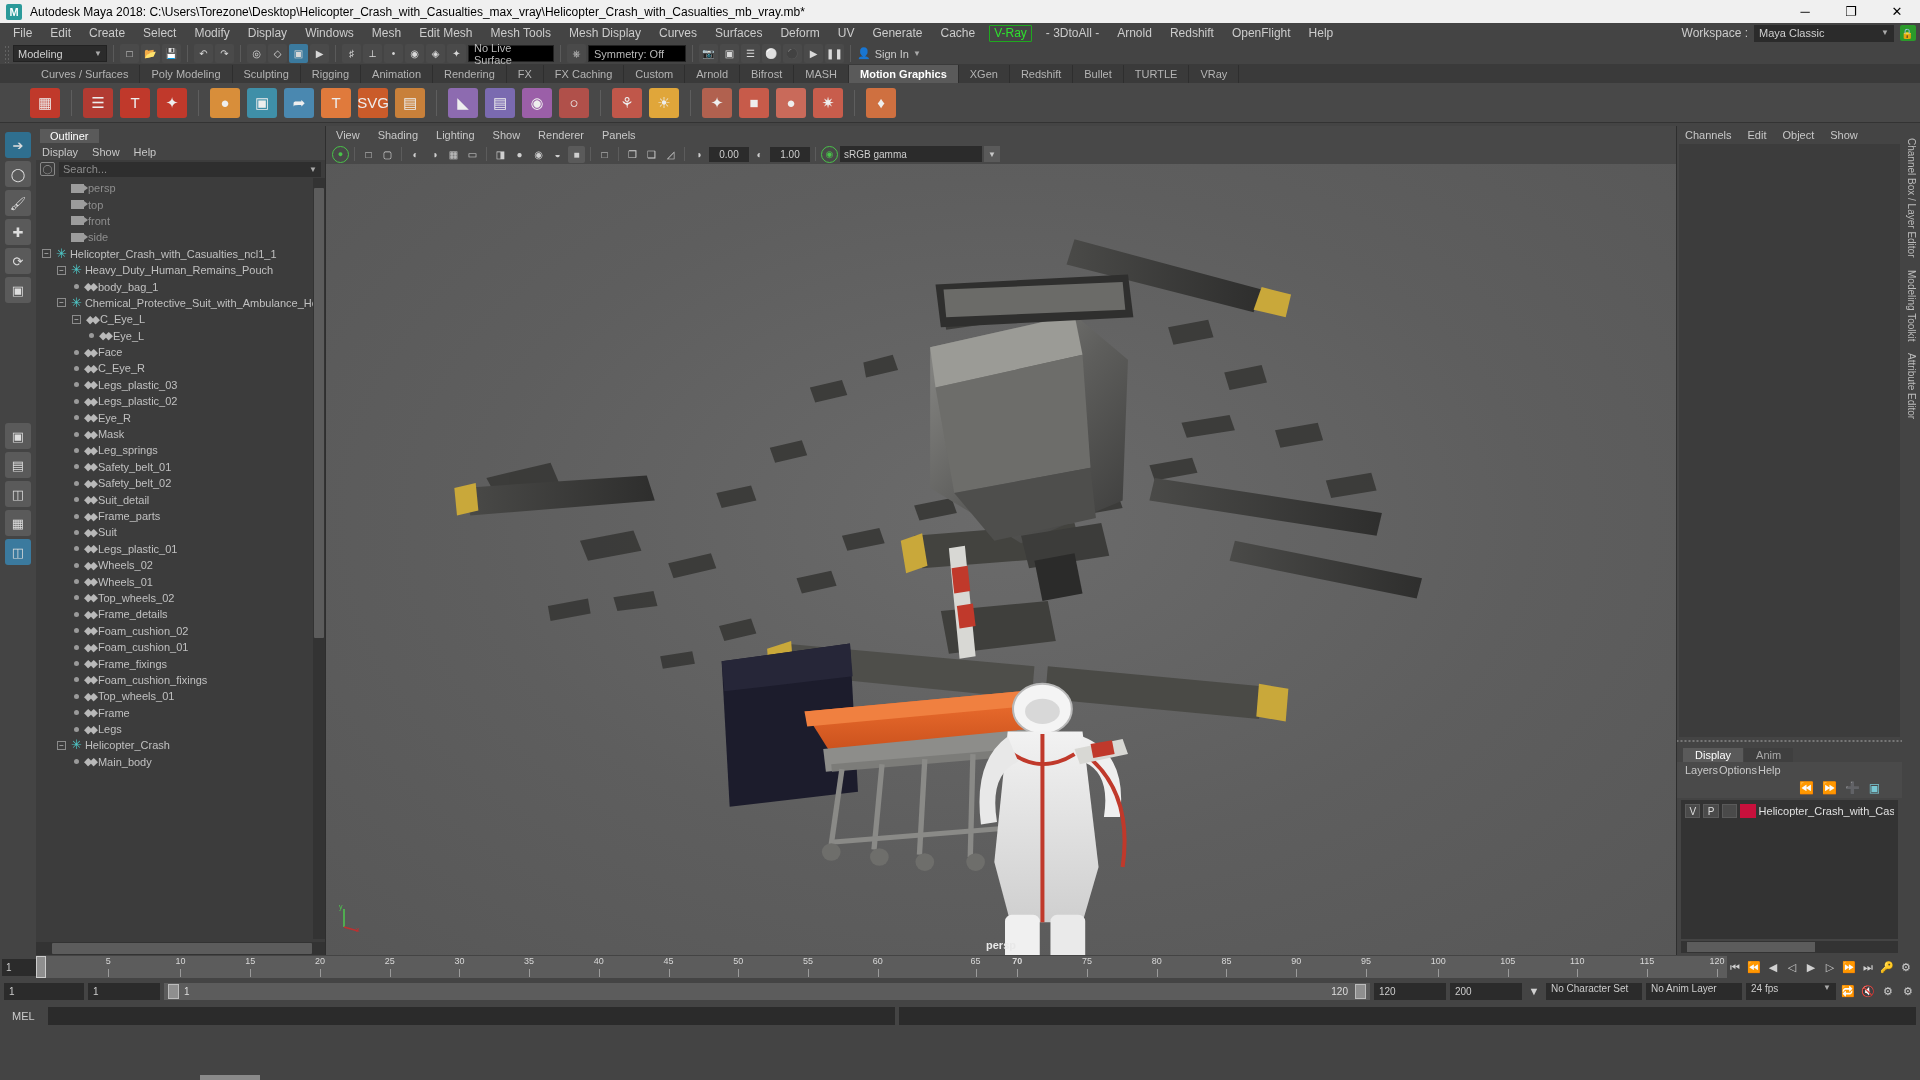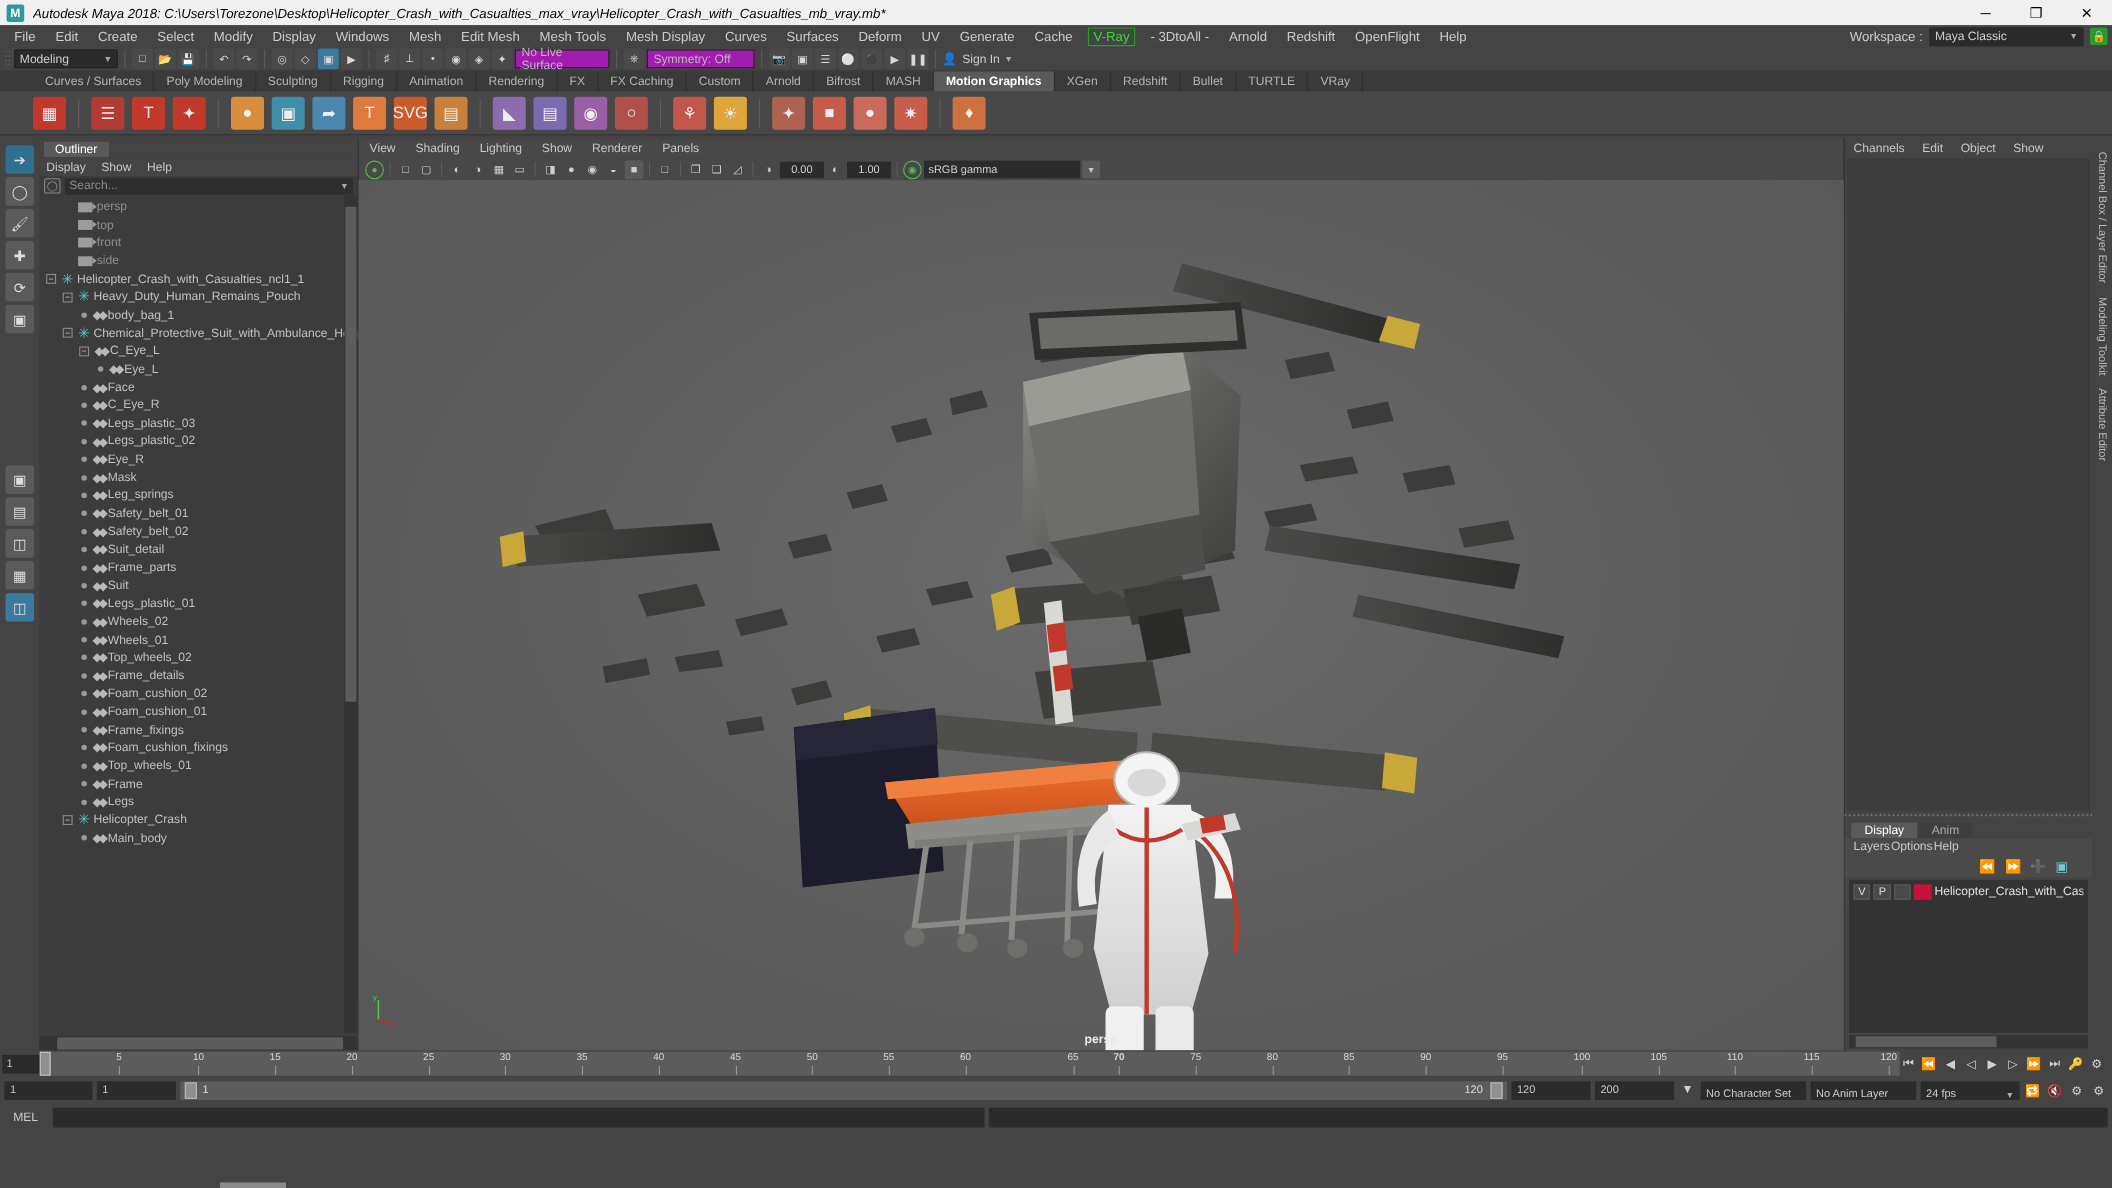--- a/index.html
+++ b/index.html
@@ -18,21 +18,21 @@
   .titlebar {
     height: 23px; background: #f0f0f0; color: #000;
     display: flex; align-items: center; padding: 0 0 0 6px;
     font-size: 12px;
   }
   .maya-logo {
     width: 16px; height: 16px; background: #2b9a9a; color: #fff;
     font-weight: bold; font-size: 11px; text-align: center; line-height: 16px;
     margin-right: 8px; border-radius: 2px;
   }
-  .title-text { flex: 1; white-space: nowrap; overflow: hidden; font-style: italic; }
+  .title-text { flex: 1; white-space: nowrap; overflow: hidden; }
   .win-btns { display: flex; height: 23px; }
   .win-btn {
     width: 46px; height: 23px; display: flex; align-items: center; justify-content: center;
     font-size: 13px; color: #000;
   }
 
   
   .menubar {
     height: 20px; background: #444444; display: flex; align-items: center;
     padding-left: 4px; font-size: 12px; position: relative;
@@ -71,21 +71,21 @@
     font-size: 11px; padding: 0 4px; display: flex; align-items: center;
     justify-content: space-between; border: 1px solid #222;
   }
   .sbtn { width: 19px; height: 19px; background: #5d5d5d; border-radius: 2px;
     display: inline-flex; align-items: center; justify-content: center;
     font-size: 10px; color: #d8d8d8; }
   .sbtn.act { background: #3b7a9e; }
   .sbtn.dark { background: #4a4a4a; }
   .sep { width: 1px; height: 17px; background: #5a5a5a; margin: 0 4px; }
   .textfield {
-    background: #a21caf; color: #b8b8b8; height: 17px; font-size: 11px;
+    background: #000000; color: #b8b8b8; height: 17px; font-size: 11px;
     padding: 0 5px; display: flex; align-items: center; border: 1px solid #222;
   }
   .signin { display: flex; align-items: center; gap: 4px; font-size: 11px; color: #ccc; }
 
   
   .shelftabs {
     height: 18px; background: #3a3a3a; display: flex; align-items: stretch;
     padding-left: 30px; font-size: 11px;
   }
   .shelftab {
@@ -213,21 +213,21 @@
   .tl-controls { display: flex; align-items: center; gap: 3px; padding-right: 6px; }
   .tctl { color: #d0d0d0; font-size: 11px; width: 16px; text-align: center; }
 
   .range-row { height: 24px; display: flex; align-items: center; gap: 4px; padding: 0 4px; }
   .rfield { background: #2b2b2b; color: #ccc; height: 17px; font-size: 10px;
     display: flex; align-items: center; padding: 0 5px; }
   .range-bar { flex: 1; background: #5c5c5c; height: 17px; position: relative; display: flex;
     align-items: center; justify-content: space-between; padding: 0 4px; font-size: 10px; color: #ddd; }
   .rangehandle { width: 11px; height: 15px; background: #8f8f8f; border: 1px solid #bbb; }
   .dropf { background: #2b2b2b; color: #ccc; height: 17px; font-size: 10px;
-    display: flex; align-items: flex-end; justify-content: space-between; padding: 0 5px; }
+    display: flex; align-items: flex-start; justify-content: space-between; padding: 0 5px; }
 
   .mel-row { height: 24px; display: flex; align-items: center; gap: 4px; padding: 2px 4px 0; }
   .mel-label { width: 40px; font-size: 11px; color: #ccc; padding-left: 8px; }
   .mel-input { flex: 1; background: #2b2b2b; height: 18px; }
   .statusline { height: 18px; display: flex; align-items: center; padding-left: 6px; font-size: 11px; color: #c8c8c8; }
   .progress-strip { position: absolute; left: 200px; bottom: 0; width: 60px; height: 5px; background: #8a8a8a; }
 
   
   .scene { position: absolute; inset: 0; background:
      radial-gradient(ellipse at 50% 45%, #6b6b6b 0%, #5e5e5e 55%, #575757 100%); }

